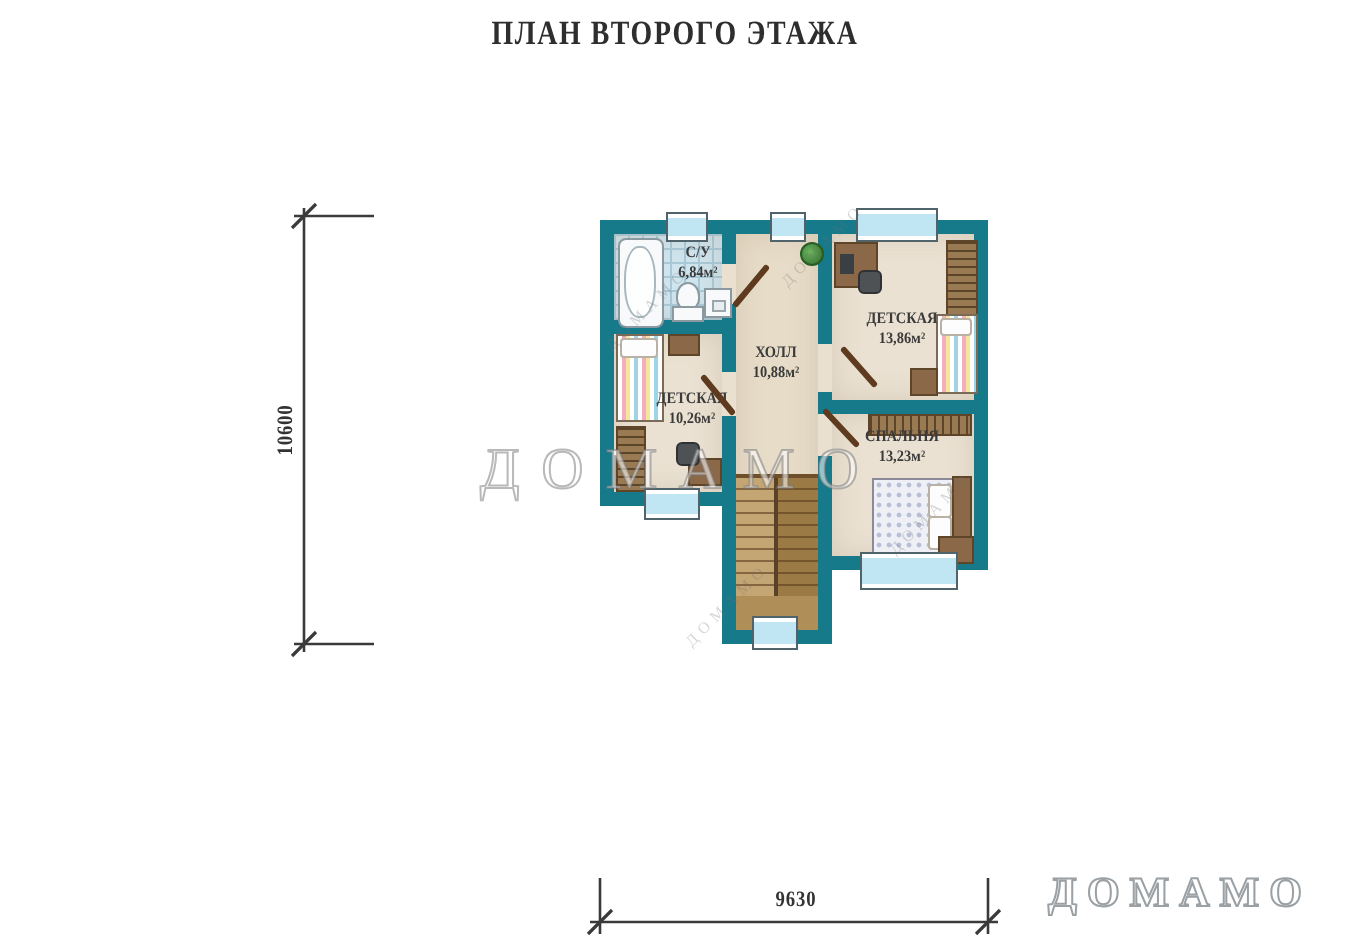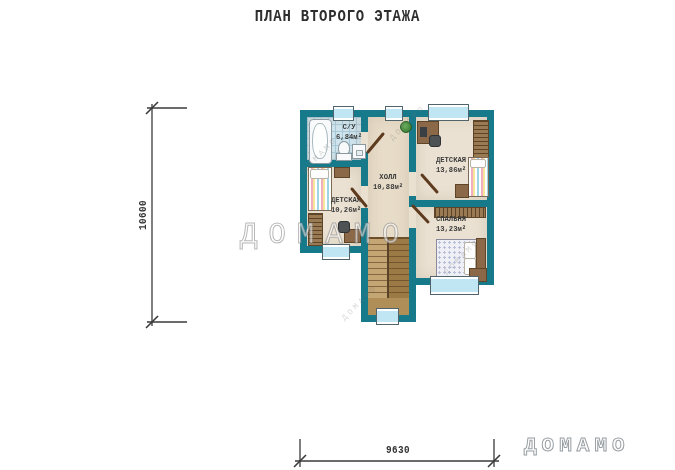--- a/index.html
+++ b/index.html
@@ -1,17 +1,17 @@
 <!DOCTYPE html>
 <html><head>
 <meta charset="utf-8">
 <style>
   html,body{margin:0;padding:0;background:#ffffff;}
   #stage{position:relative;width:675px;height:470px;background:#fff;overflow:hidden;
-         font-family:Liberation Mono, monospace;}
+         font-family:Liberation Serif, serif;}
   .abs{position:absolute;}
   
   #title{left:0;top:7px;width:675px;text-align:center;font-size:17px;font-weight:bold;
          color:#2e2e2e;letter-spacing:1px;transform:scaleX(.82);}
   
   .teal{position:absolute;background:#177a8b;}
   
   .floor{position:absolute;background:#eae1d2;box-shadow:inset 0 0 14px rgba(160,140,110,.25);}
   .floor.hall{background:#e7dcc8;}
   .floor.tile{background:#cfe4ed;

